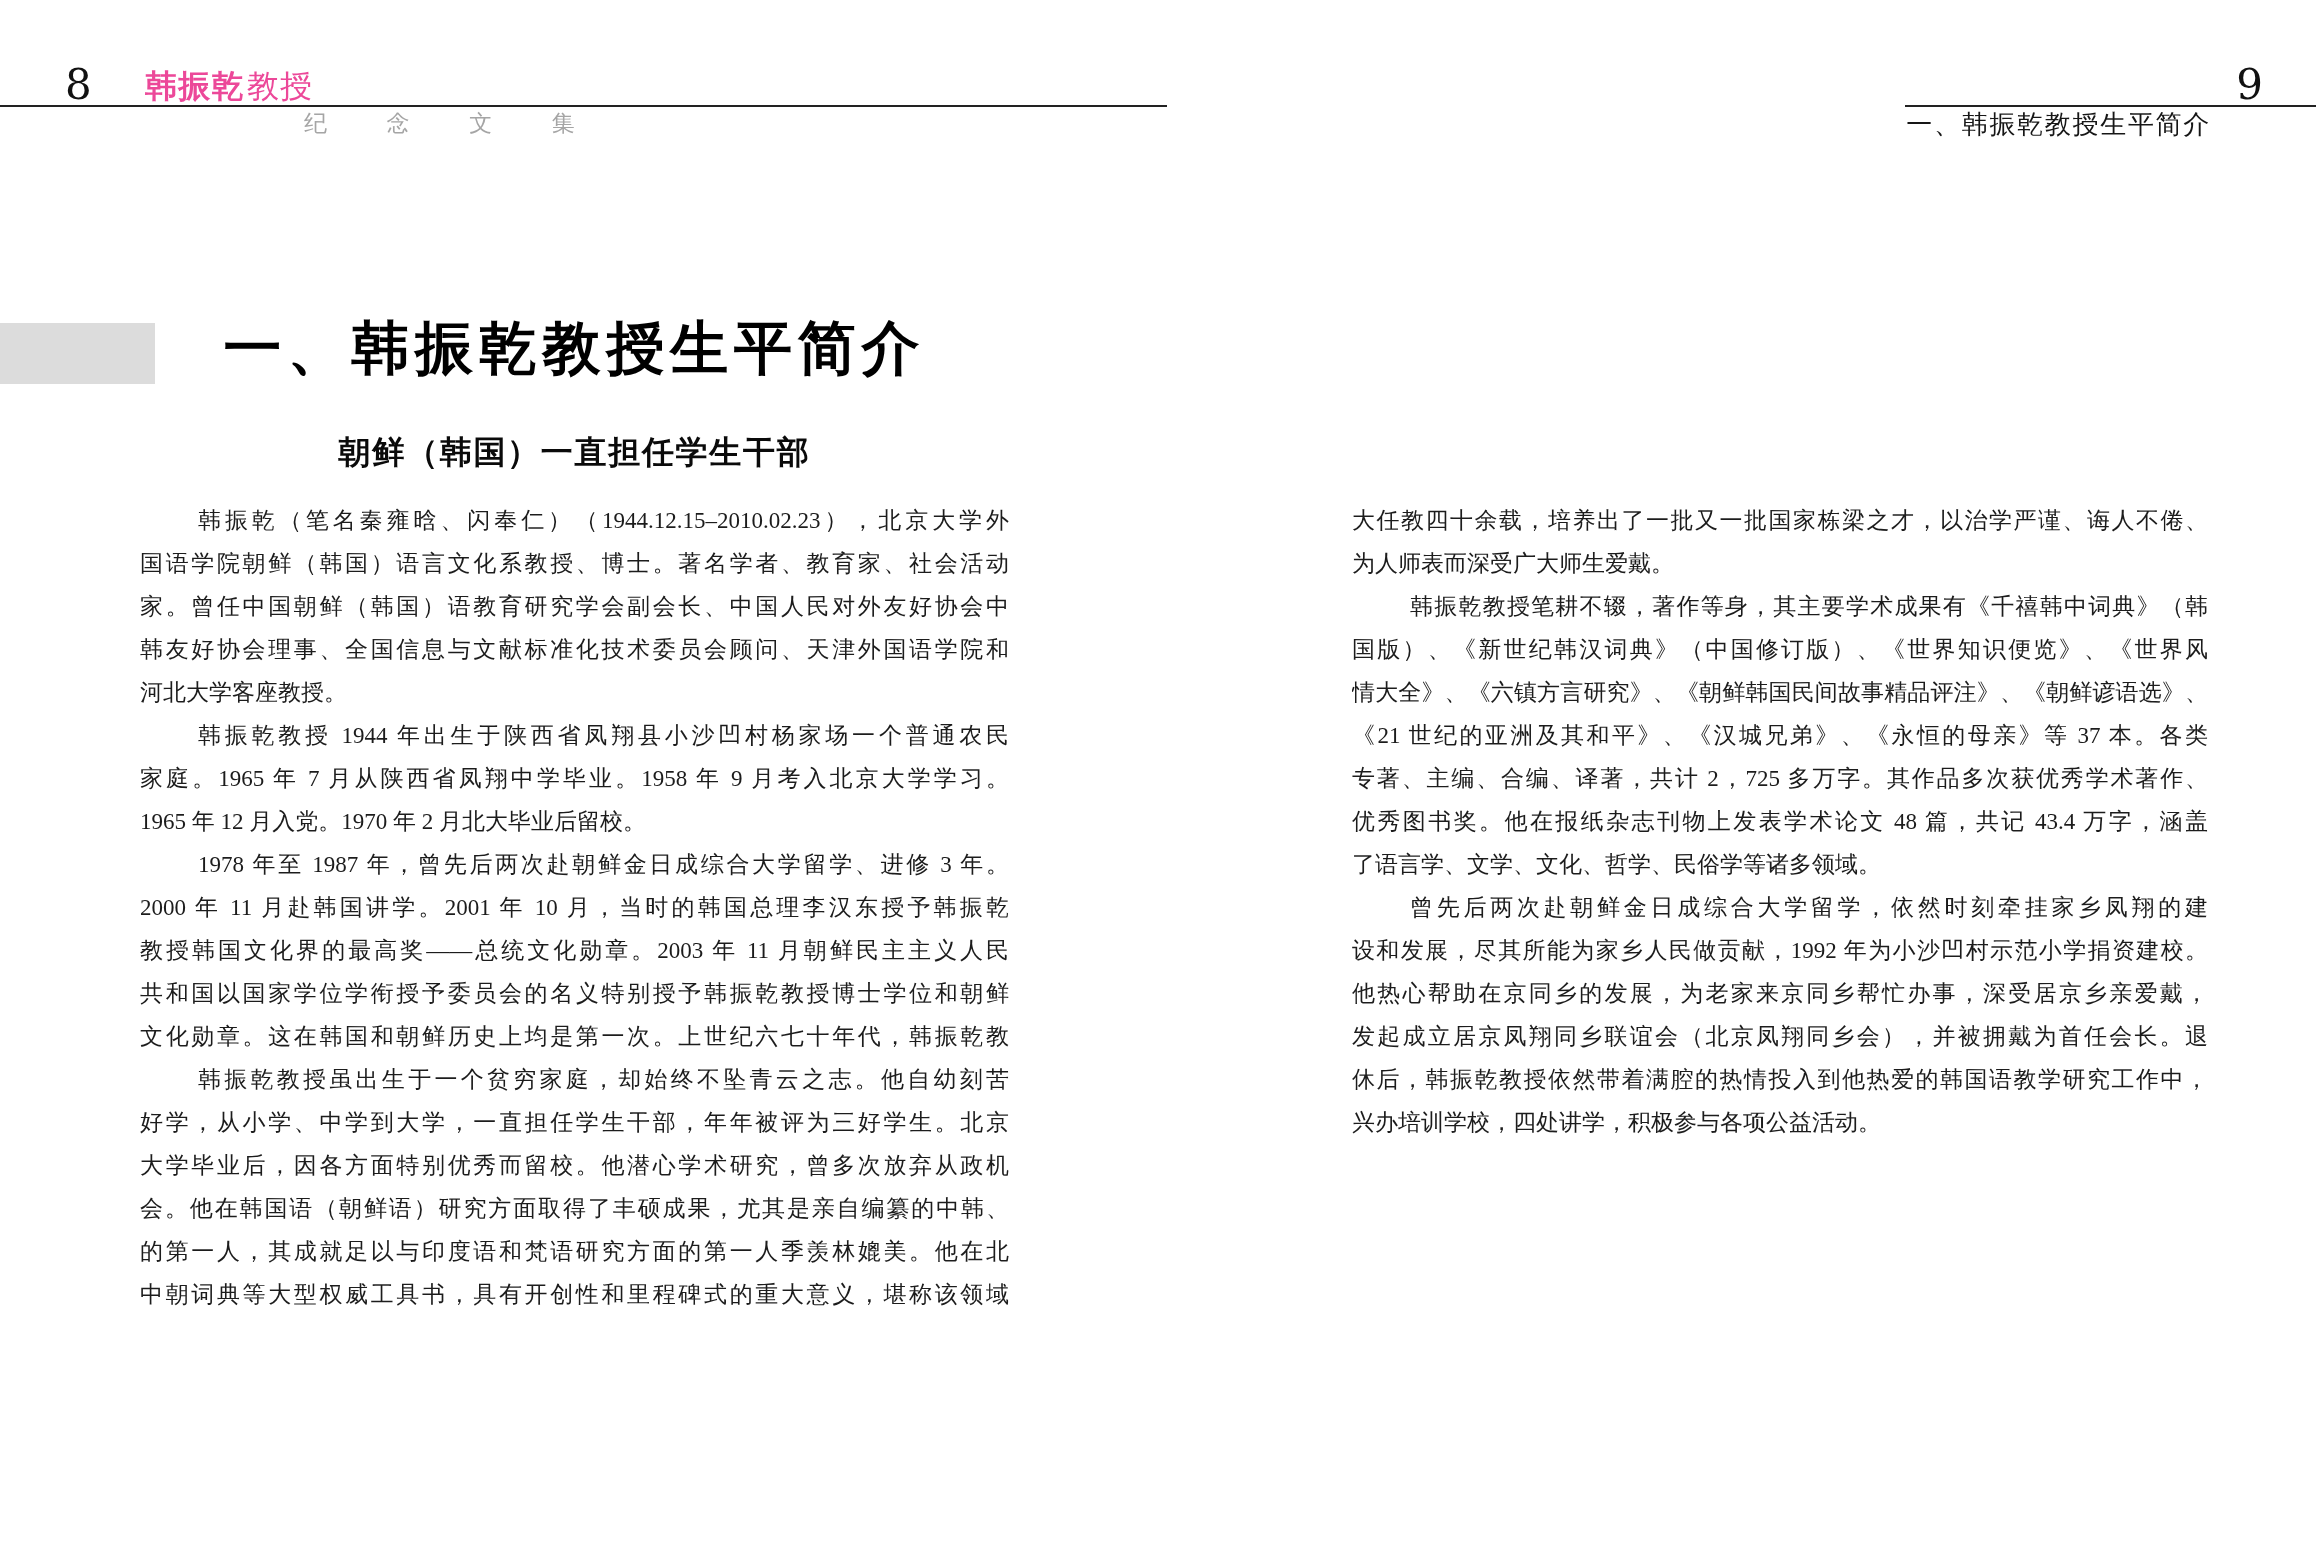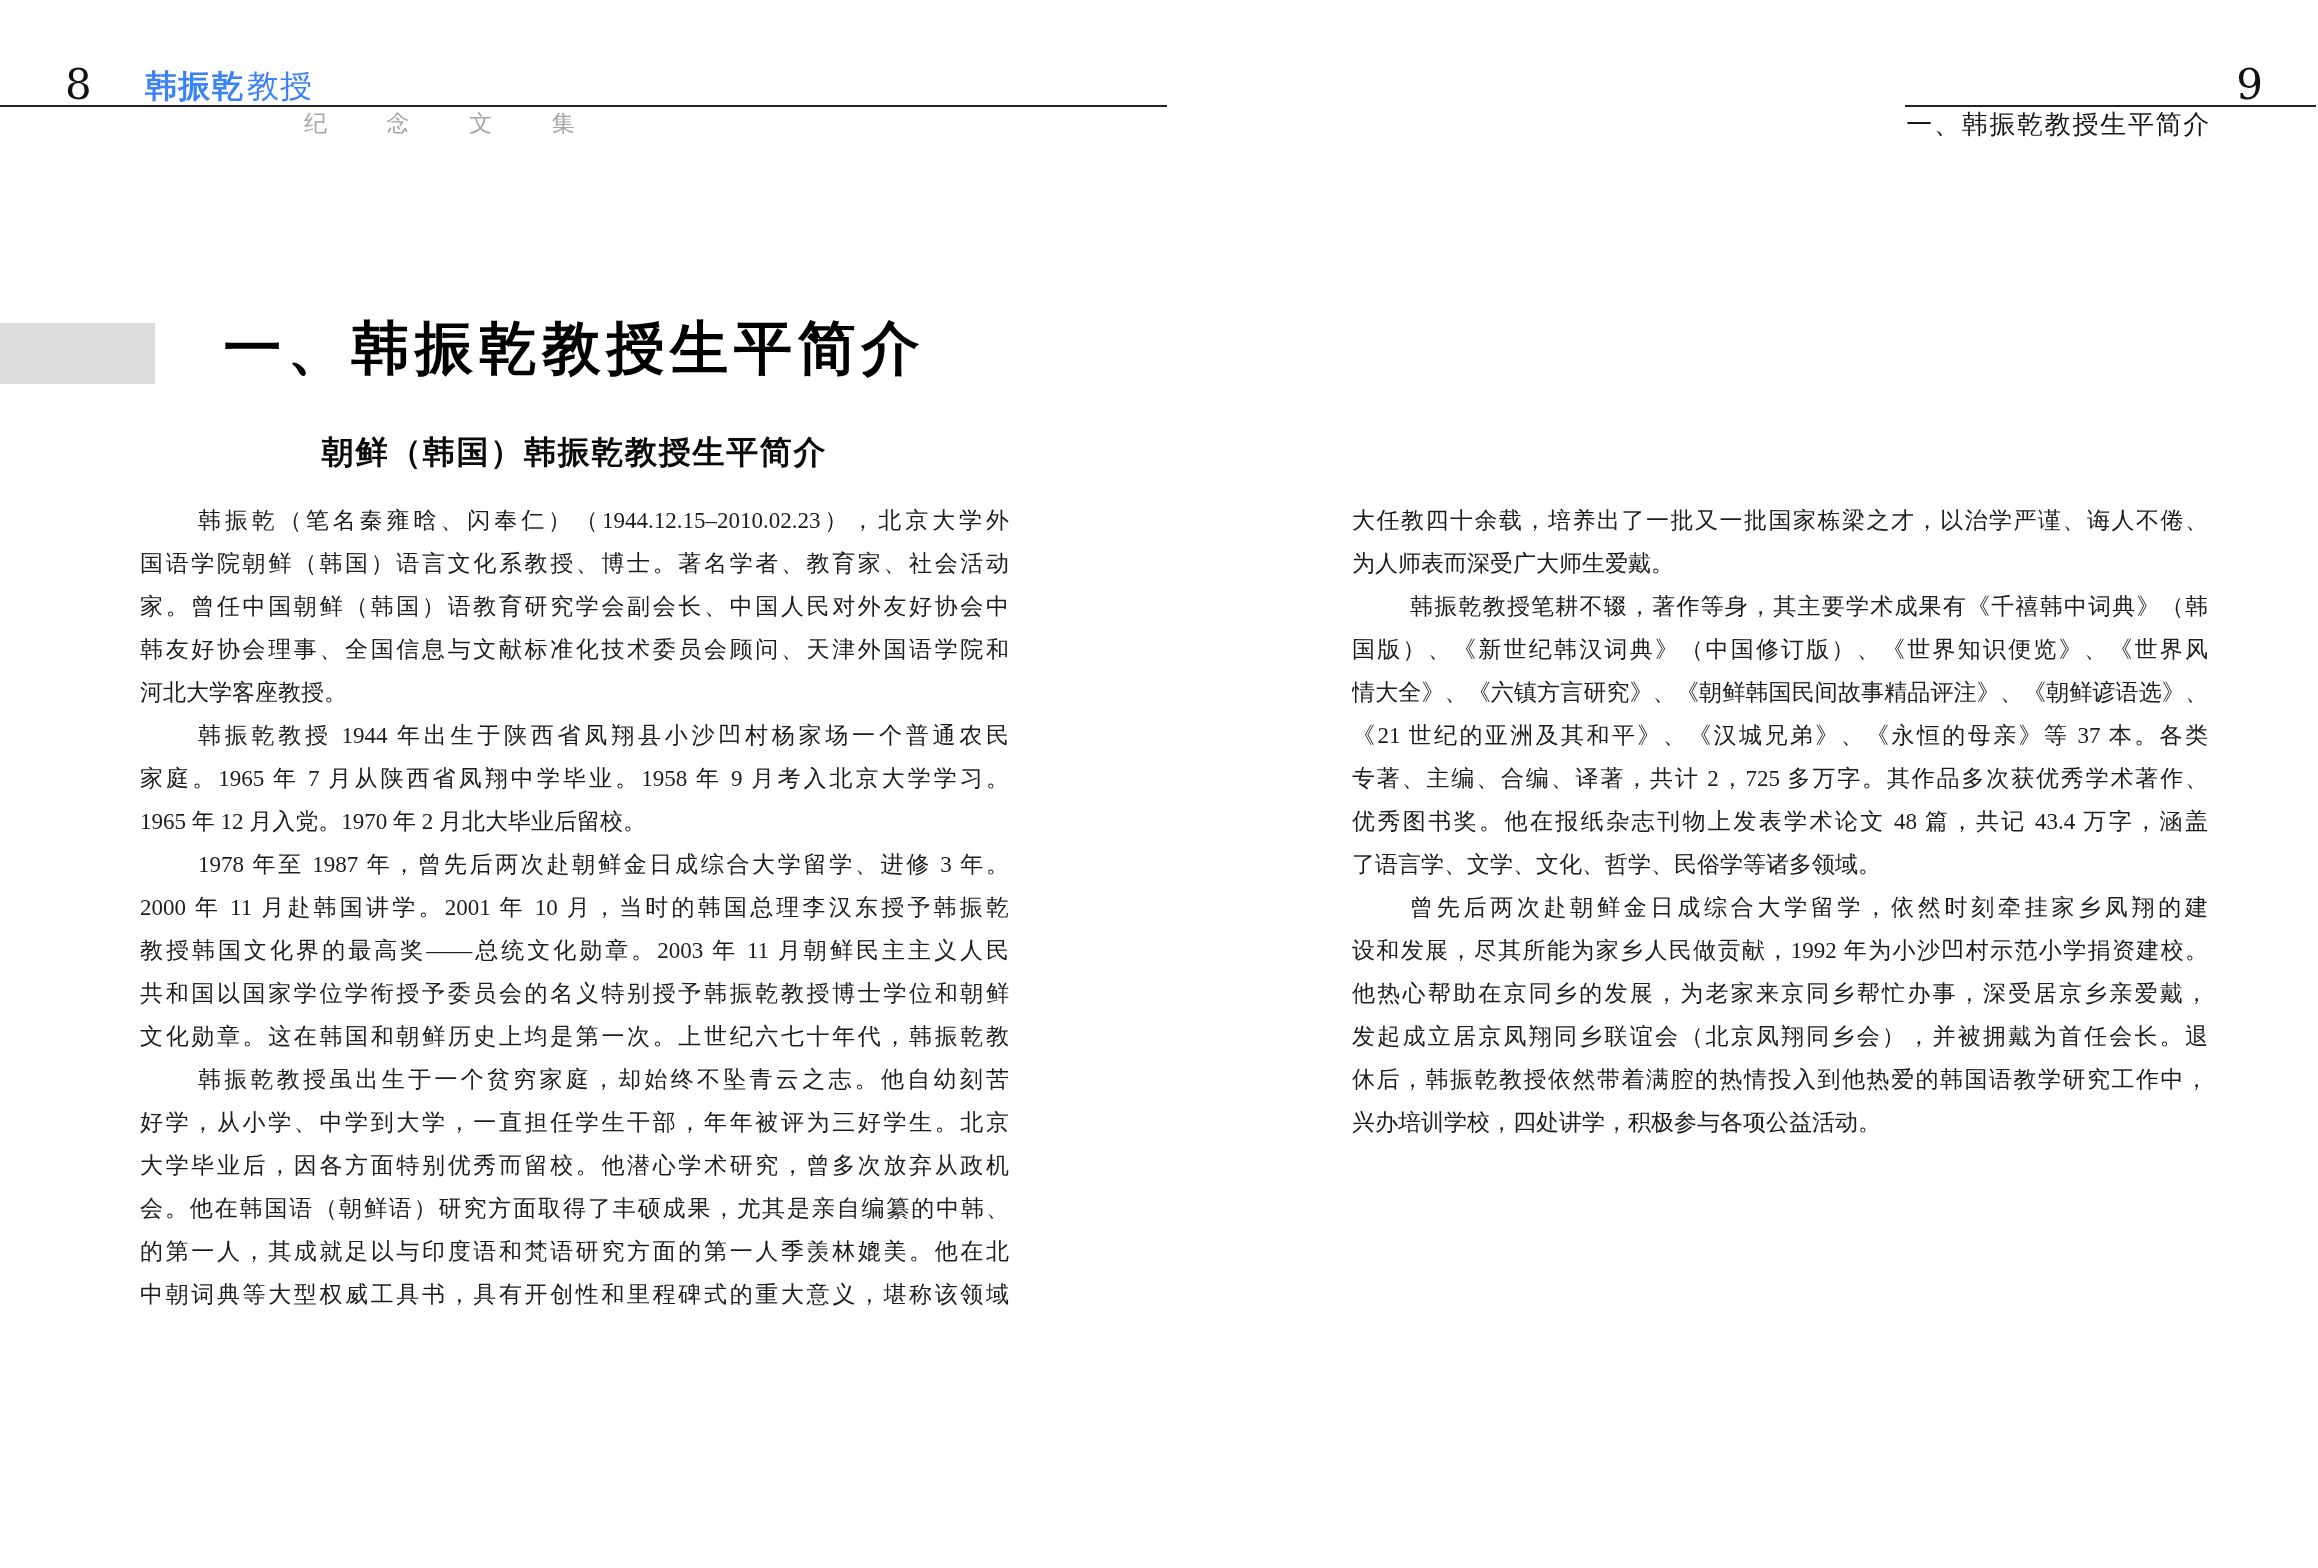--- a/index.html
+++ b/index.html
@@ -29,21 +29,21 @@
   .pageno-left  { left: 65px; }
   .pageno-right { left: 2235px; width: 28px; text-align: right; }
 
   .running-left {
     position: absolute;
     left: 145px;
     top: 70px;
     font-size: 32px;
     line-height: 33px;
     letter-spacing: 1.2px;
-    color: #3b82f6;
+    color: #ec4899;
     white-space: nowrap;
   }
   .running-left .rl-name { font-weight: 900; }
   .running-left .rl-suffix { font-weight: 400; margin-left: 2.3px; }
 
   .rule {
     position: absolute;
     height: 1.7px;
     background: #222222;
   }
@@ -158,21 +158,21 @@
   <div class="pageno pageno-right">9</div>
 
   <div class="rule rule-right"></div>
 
   <div class="running-right">一、韩振乾教授生平简介</div>
 
   <div class="thumb-tab"></div>
 
   <h1 class="chapter-title">一、韩振乾教授生平简介</h1>
 
-  <h2 class="chapter-subtitle">朝鲜（韩国）韩振乾教授生平简介</h2>
+  <h2 class="chapter-subtitle">朝鲜（韩国）一直担任学生干部</h2>
 
   <div class="column col-left">
       <div class="line indent">韩振乾（笔名秦雍晗、闪奉仁）（1944.12.15–2010.02.23），北京大学外</div>
       <div class="line">国语学院朝鲜（韩国）语言文化系教授、博士。著名学者、教育家、社会活动</div>
       <div class="line">家。曾任中国朝鲜（韩国）语教育研究学会副会长、中国人民对外友好协会中</div>
       <div class="line">韩友好协会理事、全国信息与文献标准化技术委员会顾问、天津外国语学院和</div>
       <div class="line end">河北大学客座教授。</div>
       <div class="line indent">韩振乾教授 1944 年出生于陕西省凤翔县小沙凹村杨家场一个普通农民</div>
       <div class="line">家庭。1965 年 7 月从陕西省凤翔中学毕业。1958 年 9 月考入北京大学学习。</div>
       <div class="line end">1965 年 12 月入党。1970 年 2 月北大毕业后留校。</div>

